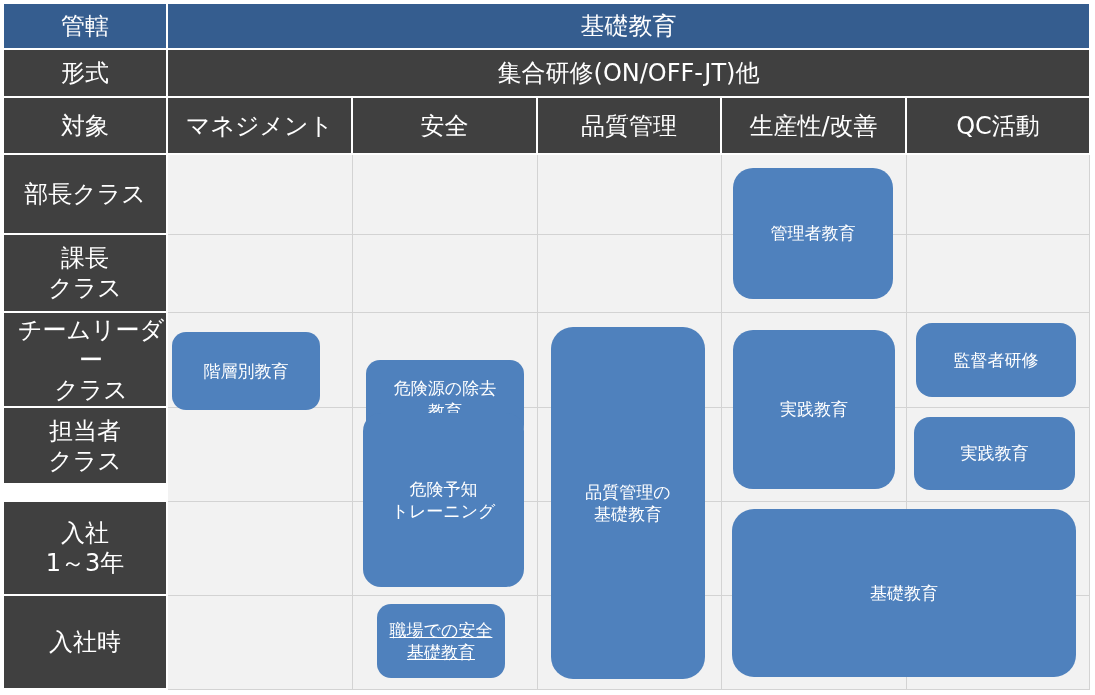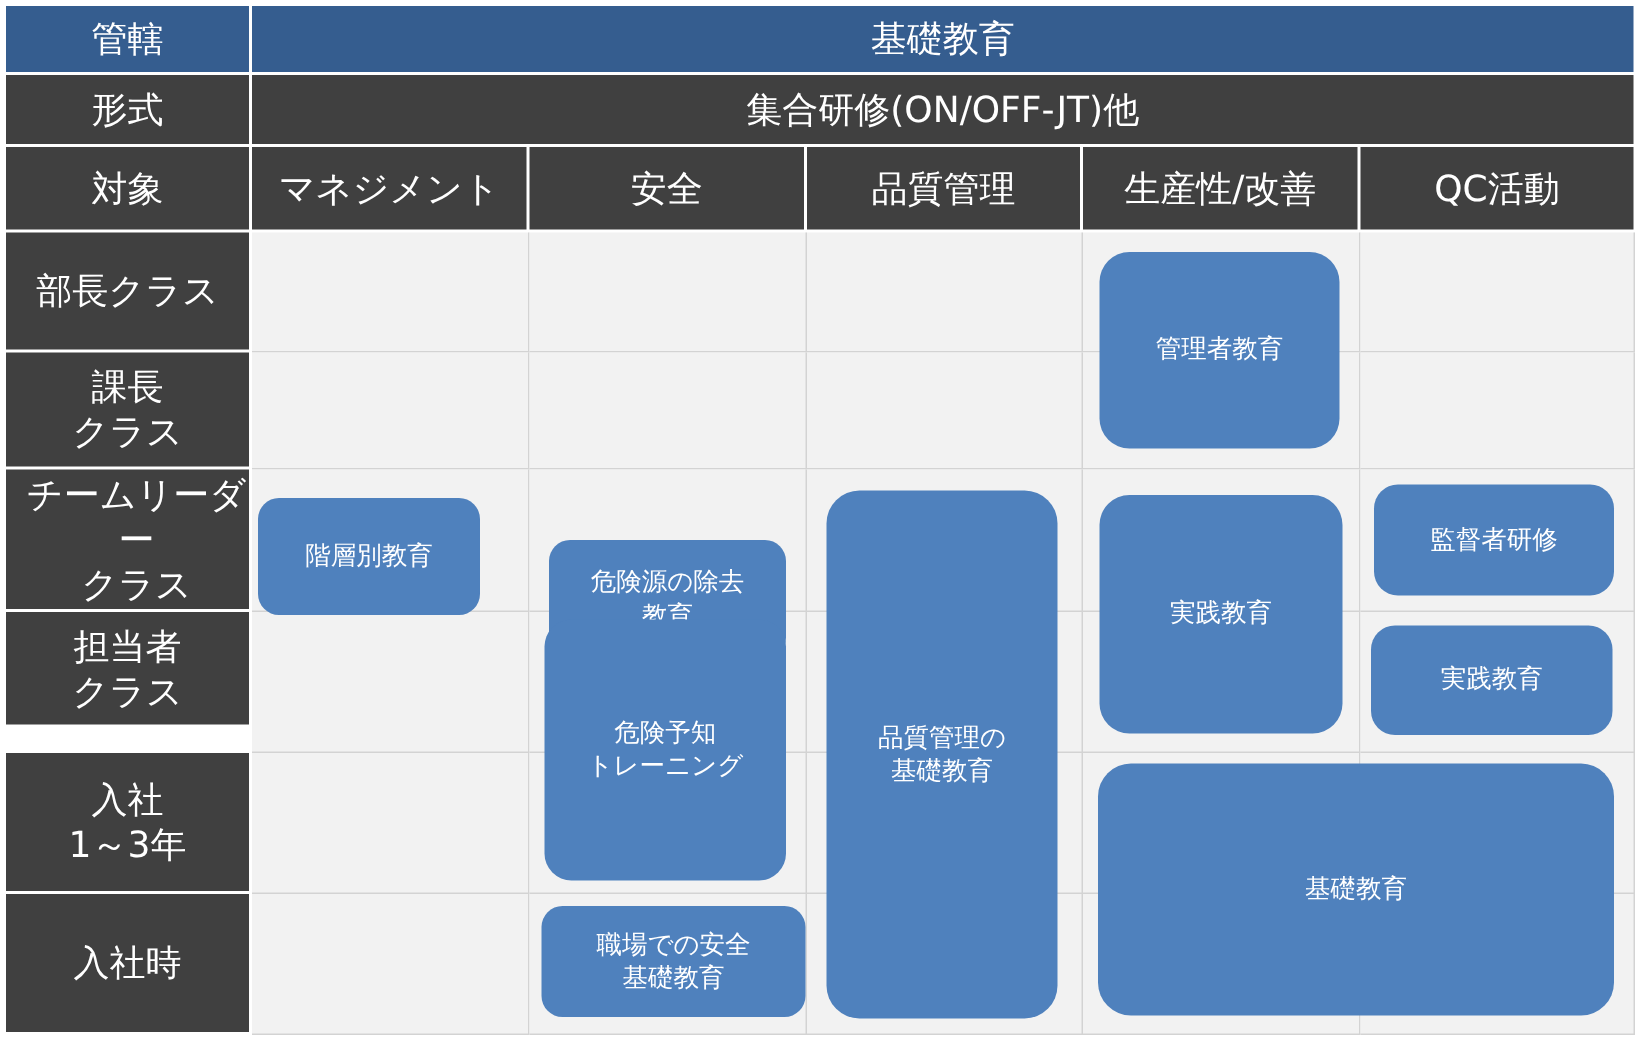--- a/index.html
+++ b/index.html
@@ -74,21 +74,21 @@
   <div class="body-cell" style="left:538px;top:596px;width:184px;height:94px;"></div>
   <div class="body-cell" style="left:722px;top:596px;width:185px;height:94px;"></div>
   <div class="body-cell" style="left:907px;top:596px;width:183px;height:94px;"></div>
 </div>
 
 <div class="box" style="left:172px;top:320px;width:148px;height:78px;border-radius:14px;margin-top:12px;">階層別教育</div>
 <div class="box" style="left:366px;top:320px;width:158px;height:79px;border-radius:14px;margin-top:40px;">危険源の除去
 教育</div>
 <div class="box" style="left:363px;top:413px;width:161px;height:174px;">危険予知
 トレーニング</div>
-<div class="box" style="left:361px;top:604px;width:176px;height:74px;border-radius:14px;">職場での安全
+<div class="box" style="left:377px;top:604px;width:128px;height:74px;border-radius:14px;text-decoration:underline;">職場での安全
 基礎教育</div>
 <div class="box" style="left:551px;top:327px;width:154px;height:352px;border-radius:22px;">品質管理の
 基礎教育</div>
 <div class="box" style="left:733px;top:168px;width:160px;height:131px;border-radius:20px;">管理者教育</div>
 <div class="box" style="left:733px;top:330px;width:162px;height:159px;border-radius:20px;">実践教育</div>
 <div class="box" style="left:916px;top:323px;width:160px;height:74px;border-radius:16px;">監督者研修</div>
 <div class="box" style="left:914px;top:417px;width:161px;height:73px;border-radius:16px;">実践教育</div>
 <div class="box" style="left:732px;top:509px;width:344px;height:168px;border-radius:22px;">基礎教育</div>
 
 </body></html>

